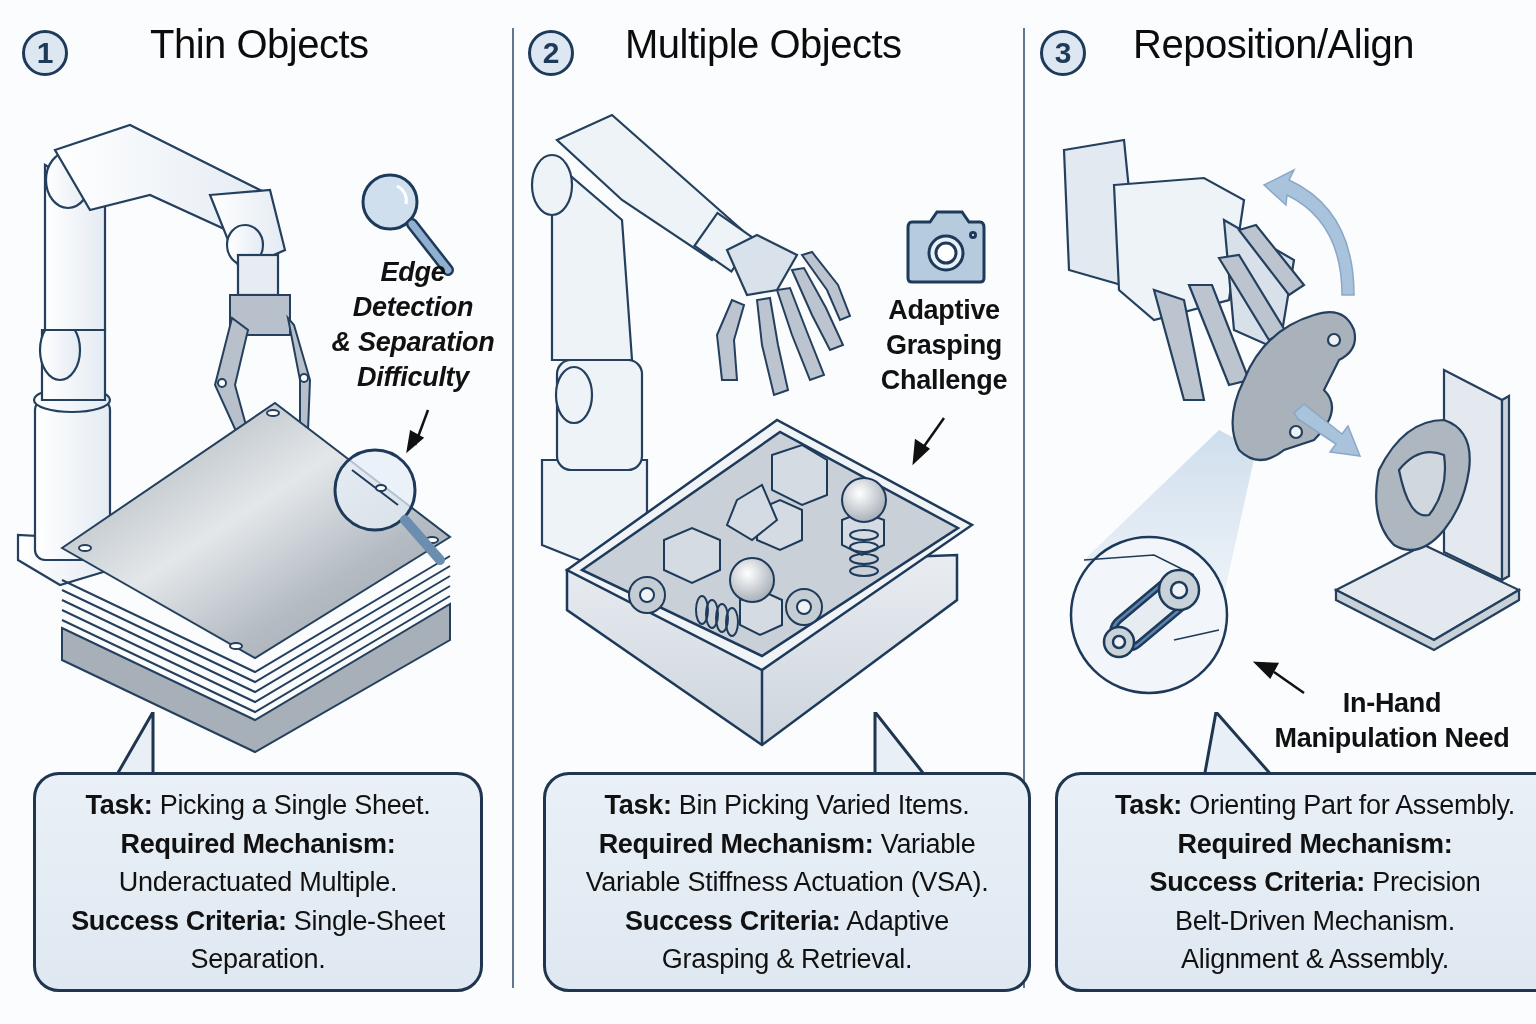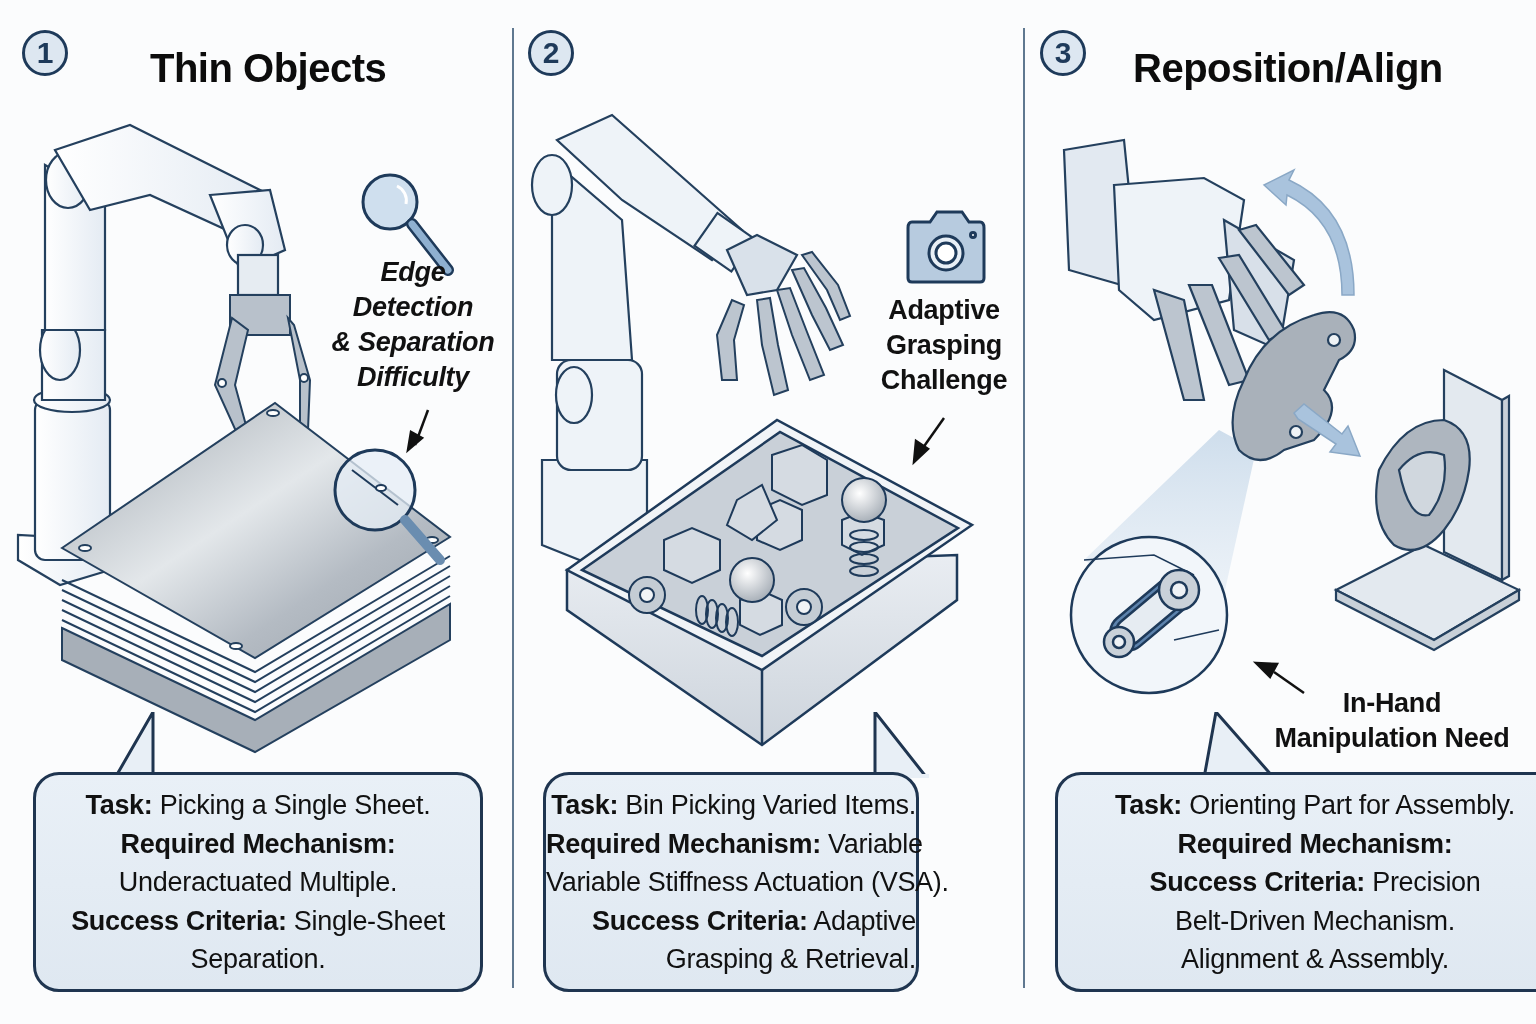--- a/index.html
+++ b/index.html
@@ -18,21 +18,21 @@
   .d1 { left: 512px; }
   .d2 { left: 1023px; }
 
   .num-badge {
     position: absolute; top: 30px; width: 46px; height: 46px;
     border-radius: 50%; border: 3px solid #1e3a5a; background: #dde7f1;
     box-sizing: border-box; display: flex; align-items: center; justify-content: center;
     font-weight: bold; font-size: 30px; color: #1e3a5a;
   }
   .title {
-    position: absolute; top: 46px; font-weight: bold; font-size: 40px;
+    position: absolute; top: 22px; font-weight: normal; font-size: 40px;
     color: #0c0c0c; letter-spacing: -0.5px; white-space: nowrap;
   }
   .p1 .num-badge { left: 22px; }
   .p1 .title { left: 150px; }
   .p2 .num-badge { left: 16px; }
   .p2 .title { left: 113px; }
   .p3 .num-badge { left: 16px; }
   .p3 .title { left: 109px; }
 
   .illus { position: absolute; left: 0; top: 100px; width: 512px; height: 680px; }
@@ -47,21 +47,21 @@
     position: absolute; top: 772px; height: 220px;
     border: 3px solid #1f3550; border-radius: 26px;
     background: linear-gradient(180deg, #e9f0f7 0%, #dfe8f1 100%);
     box-sizing: border-box;
     font-size: 27px; line-height: 38.5px; text-align: center; color: #111;
     padding-top: 11px; letter-spacing: -0.3px;
   }
   .info-box .line { display: block; white-space: nowrap; }
   .info-box b { font-weight: bold; }
   .p1 .info-box { left: 33px; width: 450px; }
-  .p2 .info-box { left: 31px; width: 376px; text-align: right; }
+  .p2 .info-box { left: 31px; width: 488px; }
   .p3 .info-box { left: 31px; width: 520px; }
 
   .tail { position: absolute; top: 712px; width: 90px; height: 66px; }
 </style>
 </head>
 <body>
 
 <div class="divider d1"></div>
 <div class="divider d2"></div>
 
@@ -155,20 +155,21 @@
     <span class="line"><b>Task:</b><span> Picking a Single Sheet.</span></span>
     <span class="line"><b>Required Mechanism:</b><span></span></span>
     <span class="line"><b></b><span>Underactuated Multiple.</span></span>
     <span class="line"><b>Success Criteria:</b><span> Single-Sheet</span></span>
     <span class="line"><b></b><span>Separation.</span></span>
   </div>
 </section>
 
 <section class="panel p2">
   <div class="num-badge">2</div>
+  <div class="title">Multiple Objects</div>
 
   <svg class="illus" viewBox="0 100 512 680">
     <defs>
       <linearGradient id="bin" x1="0" y1="0" x2="0" y2="1">
         <stop offset="0" stop-color="#e9edf2"></stop>
         <stop offset="1" stop-color="#cdd4dc"></stop>
       </linearGradient>
       <radialGradient id="ball" cx="0.4" cy="0.35" r="0.7">
         <stop offset="0" stop-color="#ffffff"></stop>
         <stop offset="1" stop-color="#a3abb4"></stop>

